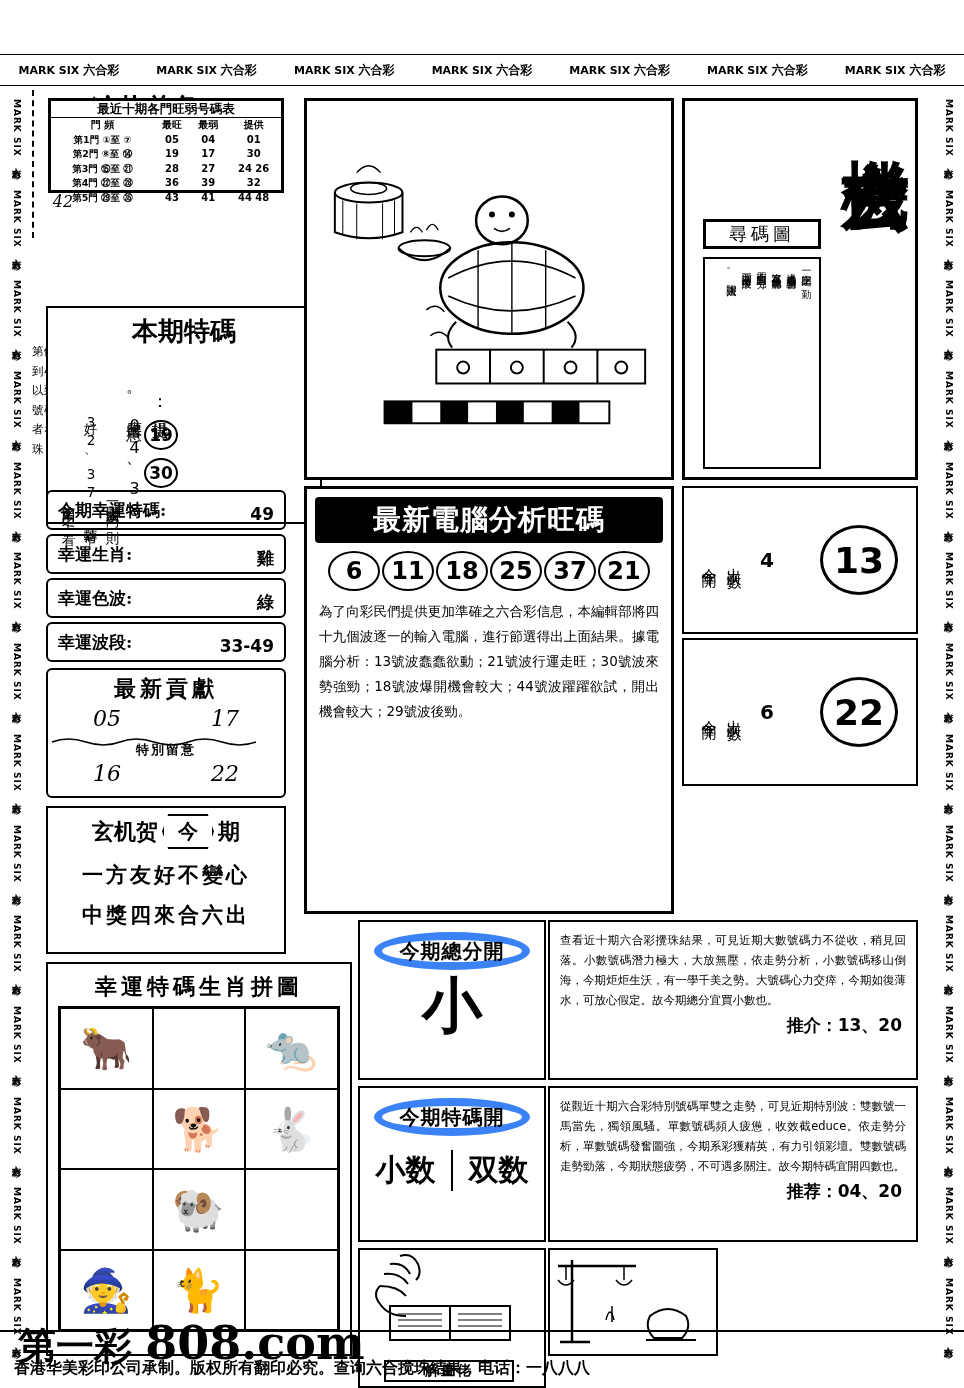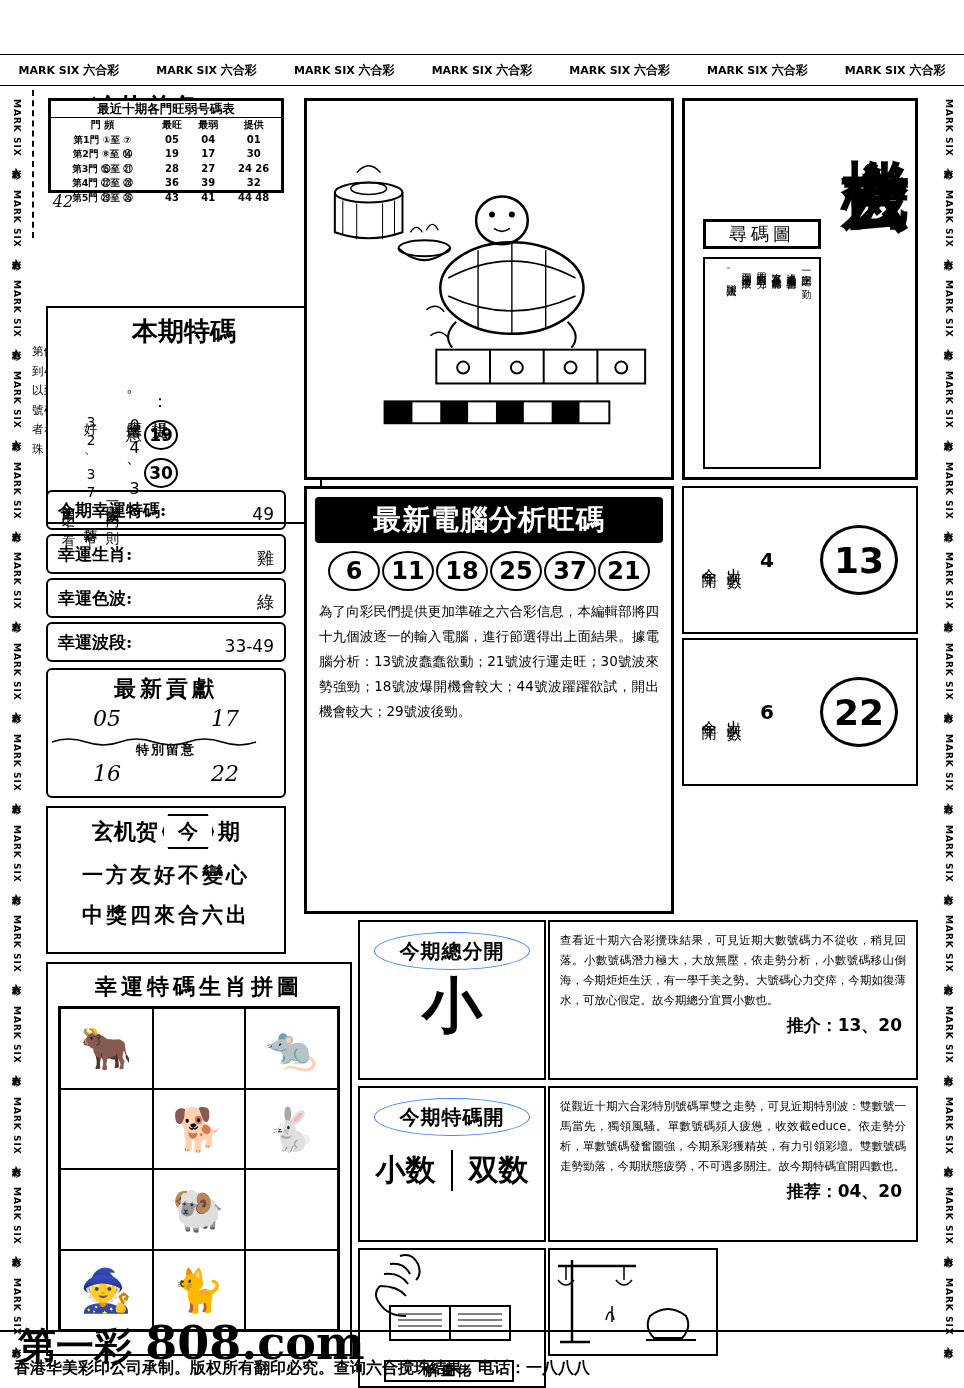--- a/index.html
+++ b/index.html
@@ -87,21 +87,21 @@
   #benqi .rcol .lab { writing-mode:vertical-rl; text-orientation:upright; font-size:17px; letter-spacing:2px; }
 
   
   .luckyrow {
     position:absolute; left:14px; width:240px; height:40px;
     border:2px solid #000; border-radius:6px;
     display:flex; align-items:center; padding:0 10px;
     font-size:17px; font-weight:bold;
   }
   .luckyrow .k { font-family:"DejaVu Serif", serif; }
-  .luckyrow .v { margin-left:auto; font-weight:normal;margin-top:8px; }
+  .luckyrow .v { margin-left:auto; font-weight:bold;margin-top:8px; }
   #lucky1 { top:400px;text-align:right; }
   #lucky2 { top:444px; }
   #lucky3 { top:488px; }
   #lucky4 { top:532px; }
 
   
   #gong { left:14px; top:578px; width:240px; height:130px; border:2px solid #000; border-radius:6px; }
   #gong .ttl { text-align:center; font-size:22px; font-weight:bold; font-family:"DejaVu Serif", serif; margin-top:4px; letter-spacing:4px; }
   #gong .r1 { display:flex; justify-content:space-around; font-size:22px; font-style:italic; font-family:"DejaVu Serif", serif; margin-top:2px; }
   #gong .wave { height:10px; }
@@ -171,21 +171,21 @@
     display:flex; align-items:center; justify-content:center;
     font-size:36px; font-weight:bold; margin-left:auto; margin-right:18px;
   }
 
   
   #fourchars { left:650px; top:700px; width:236px; height:44px; border:none; display:flex; align-items:center; justify-content:center; font-size:26px; font-weight:bold; letter-spacing:8px; font-family:"DejaVu Serif", serif; }
 
   
   #zongfen { left:326px; top:830px; width:188px; height:160px; border:2px solid #000; }
   .ellipse {
-    margin:10px auto 0; width:156px; height:38px; border:1px solid #3b82f6; border-radius:50%;
+    margin:10px auto 0; width:156px; height:38px; border:8px solid #3b82f6; border-radius:50%;
     display:flex; align-items:center; justify-content:center;
     font-size:20px; font-weight:bold; font-family:"DejaVu Serif", serif; letter-spacing:1px;
   }
   #zongfen .big { text-align:center; font-size:60px; font-weight:bold; font-family:"DejaVu Serif", serif; line-height:70px; }
 
   #zftext { left:516px; top:830px; width:370px; height:160px; border:2px solid #000; }
   #zftext .p { padding:8px 10px 0 10px; font-size:11.5px; line-height:20px; text-align:justify; }
   #zftext .rec { text-align:right; padding:4px 14px 0 0; font-size:17px; font-weight:bold; }
 
   #tema { left:326px; top:996px; width:188px; height:156px; border:2px solid #000; }

